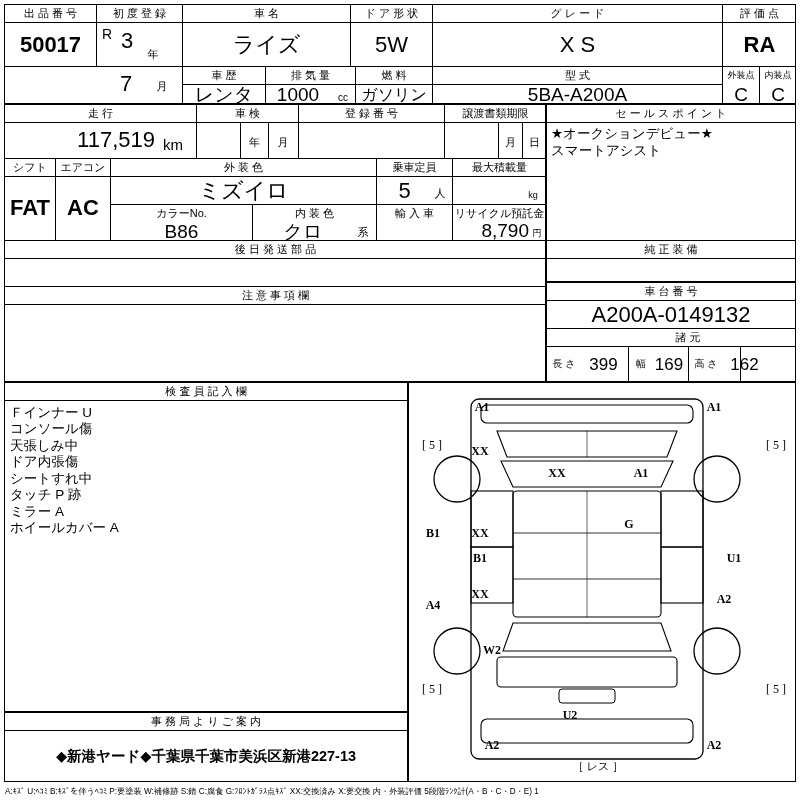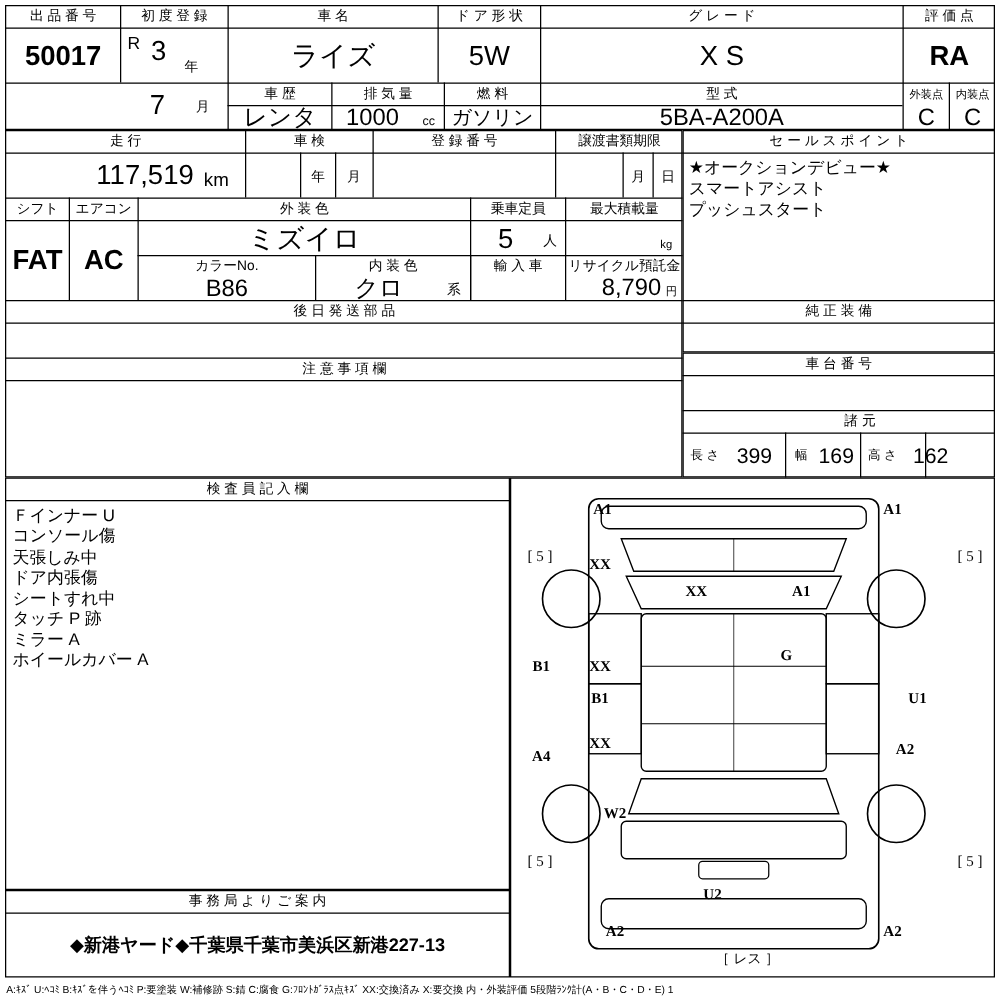--- a/index.html
+++ b/index.html
@@ -193,33 +193,33 @@
   <div class="cell lbl lft" style="left:5px; top:305px; width:541px; height:76px;"></div>
 
   <div class="hline" style="left:546px; top:122px; width:250px;"></div>
   <div class="hline" style="left:546px; top:240px; width:250px;"></div>
   <div class="hline" style="left:546px; top:258px; width:250px;"></div>
 
   <div class="cell lbl" style="left:547px; top:105px; width:248px; height:17px;">セ ー ル ス ポ イ ン ト</div>
   <div class="bullets" style="position:absolute; left:551px; top:126px; width:244px; height:110px;">
     <div>★オークションデビュー★</div>
     <div>スマートアシスト</div>
-    <div>プッシュスタート</div>
   </div>
 
   <div class="cell lbl" style="left:547px; top:241px; width:248px; height:17px;">純 正 装 備</div>
 
   <div class="hline" style="left:546px; top:300px; width:250px;"></div>
   <div class="hline" style="left:546px; top:328px; width:250px;"></div>
   <div class="hline" style="left:546px; top:346px; width:250px;"></div>
   <div class="vline" style="left:628px; top:346px; height:36px;"></div>
   <div class="vline" style="left:688px; top:346px; height:36px;"></div>
   <div class="vline" style="left:740px; top:346px; height:36px;"></div>
 
   <div class="cell lbl" style="left:547px; top:283px; width:248px; height:17px;">車 台 番 号</div>
+  <div class="cell val big" style="left:547px; top:301px; width:248px; height:27px;">A200A-0149132</div>
   <div class="cell lbl" style="left:564px; top:329px; width:248px; height:17px;">諸  元</div>
 
   <div class="cell small" style="left:547px; top:355px; width:34px; height:18px;">長 さ</div>
   <div class="cell val" style="left:580px; top:352px; width:47px; height:24px; font-size:17px;">399</div>
   <div class="cell small" style="left:629px; top:355px; width:24px; height:18px;">幅</div>
   <div class="cell val" style="left:651px; top:352px; width:36px; height:24px; font-size:17px;">169</div>
   <div class="cell small" style="left:689px; top:355px; width:34px; height:18px;">高 さ</div>
   <div class="cell val" style="left:722px; top:352px; width:45px; height:24px; font-size:17px;">162</div>
 
   <div class="hline" style="left:4px; top:400px; width:404px;"></div>

